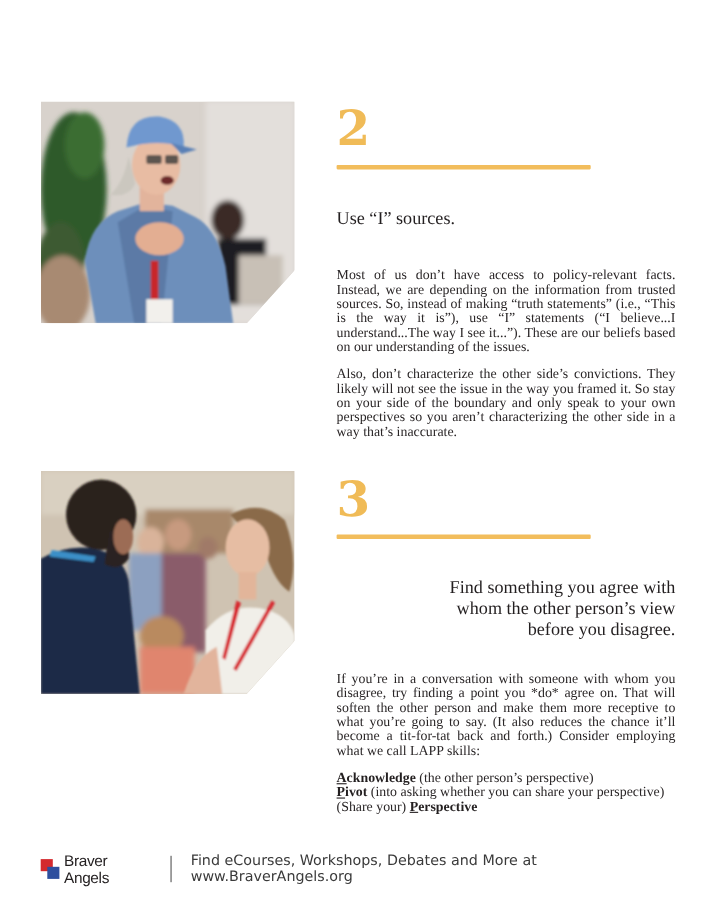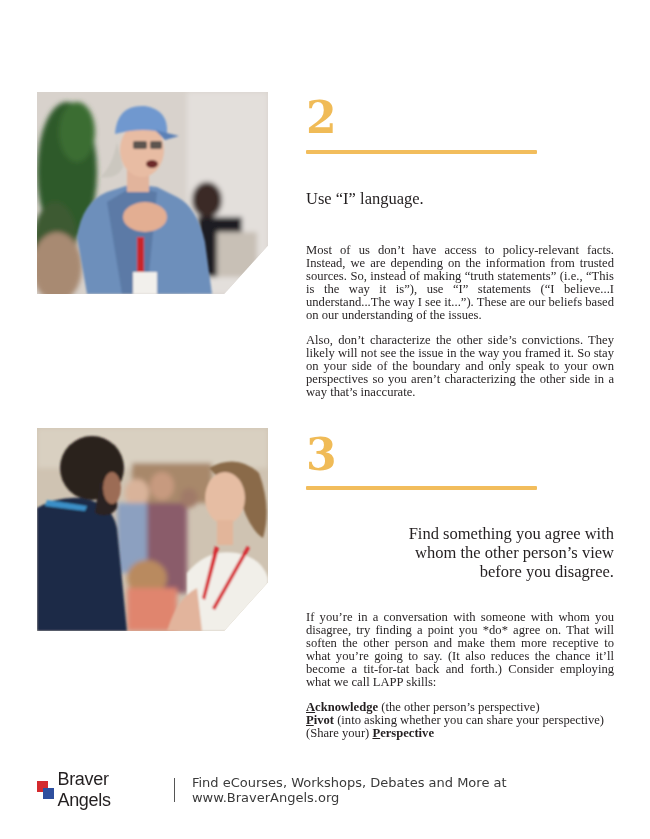--- a/index.html
+++ b/index.html
@@ -33,21 +33,21 @@
     .lapp b u { text-decoration: underline; text-underline-offset: 1px; }
 
     .footer {
       position: absolute; left: 37px; top: 776px; height: 28px; width: 580px;
       display: flex; align-items: center;
     }
     .logo-mark { position: relative; width: 18px; height: 18px; margin-right: 4px; }
     .logo-mark .red { position: absolute; left: 0; top: 0; width: 11px; height: 11px; background: #d42a2e; }
     .logo-mark .blue { position: absolute; left: 6px; top: 7px; width: 11px; height: 11px; background: #2e4f9e; }
     .logo-text {
-      font-family: "Liberation Sans", "DejaVu Sans", sans-serif; font-size: 18px; color: #231f20;
+      font-family: "Liberation Sans", "DejaVu Sans", sans-serif; font-size: 14px; color: #231f20;
       letter-spacing: -0.3px;
     }
     .footer-sep { width: 1px; height: 24px; background: #555; margin: 0 17px 0 18px; }
     .footer-text {
       font-family: "DejaVu Sans", "Liberation Sans", sans-serif; font-size: 13px; color: #3a3a3a;
     }
   </style>
 </head>
 <body>
 
@@ -94,21 +94,21 @@
       <ellipse cx="115" cy="72" rx="6" ry="4" fill="#6d2a2a"></ellipse>
 
       <ellipse cx="108" cy="125" rx="22" ry="15" fill="#e3ae92"></ellipse>
     </g>
   </svg>
 </div>
 
 <div class="section" style="top:96px;">
   <p class="num">2</p>
   <div class="rule" style="margin-top:10px;"></div>
-  <h2 class="heading" style="margin-top:35px;">Use “I” language.</h2>
+  <h2 class="heading" style="margin-top:35px;">Use “I” sources.</h2>
   <p class="para" style="margin-top:36px;">Most of us don’t have access to policy-relevant facts. Instead, we are depending on the information from trusted sources. So, instead of making “truth statements” (i.e., “This is the way it is”), use “I” statements (“I believe...I understand...The way I see it...”). These are our beliefs based on our understanding of the issues.</p>
   <p class="para" style="margin-top:13px;">Also, don’t characterize the other side’s convictions. They likely will not see the issue in the way you framed it. So stay on your side of the boundary and only speak to your own perspectives so you aren’t characterizing the other side in a way that’s inaccurate.</p>
 </div>
 
 <div class="photo photo2">
   <svg viewBox="0 0 231 203" preserveAspectRatio="none">
     <defs>
       <filter id="blur2">
           <feGaussianBlur stdDeviation="2.5"></feGaussianBlur>
         </filter>

